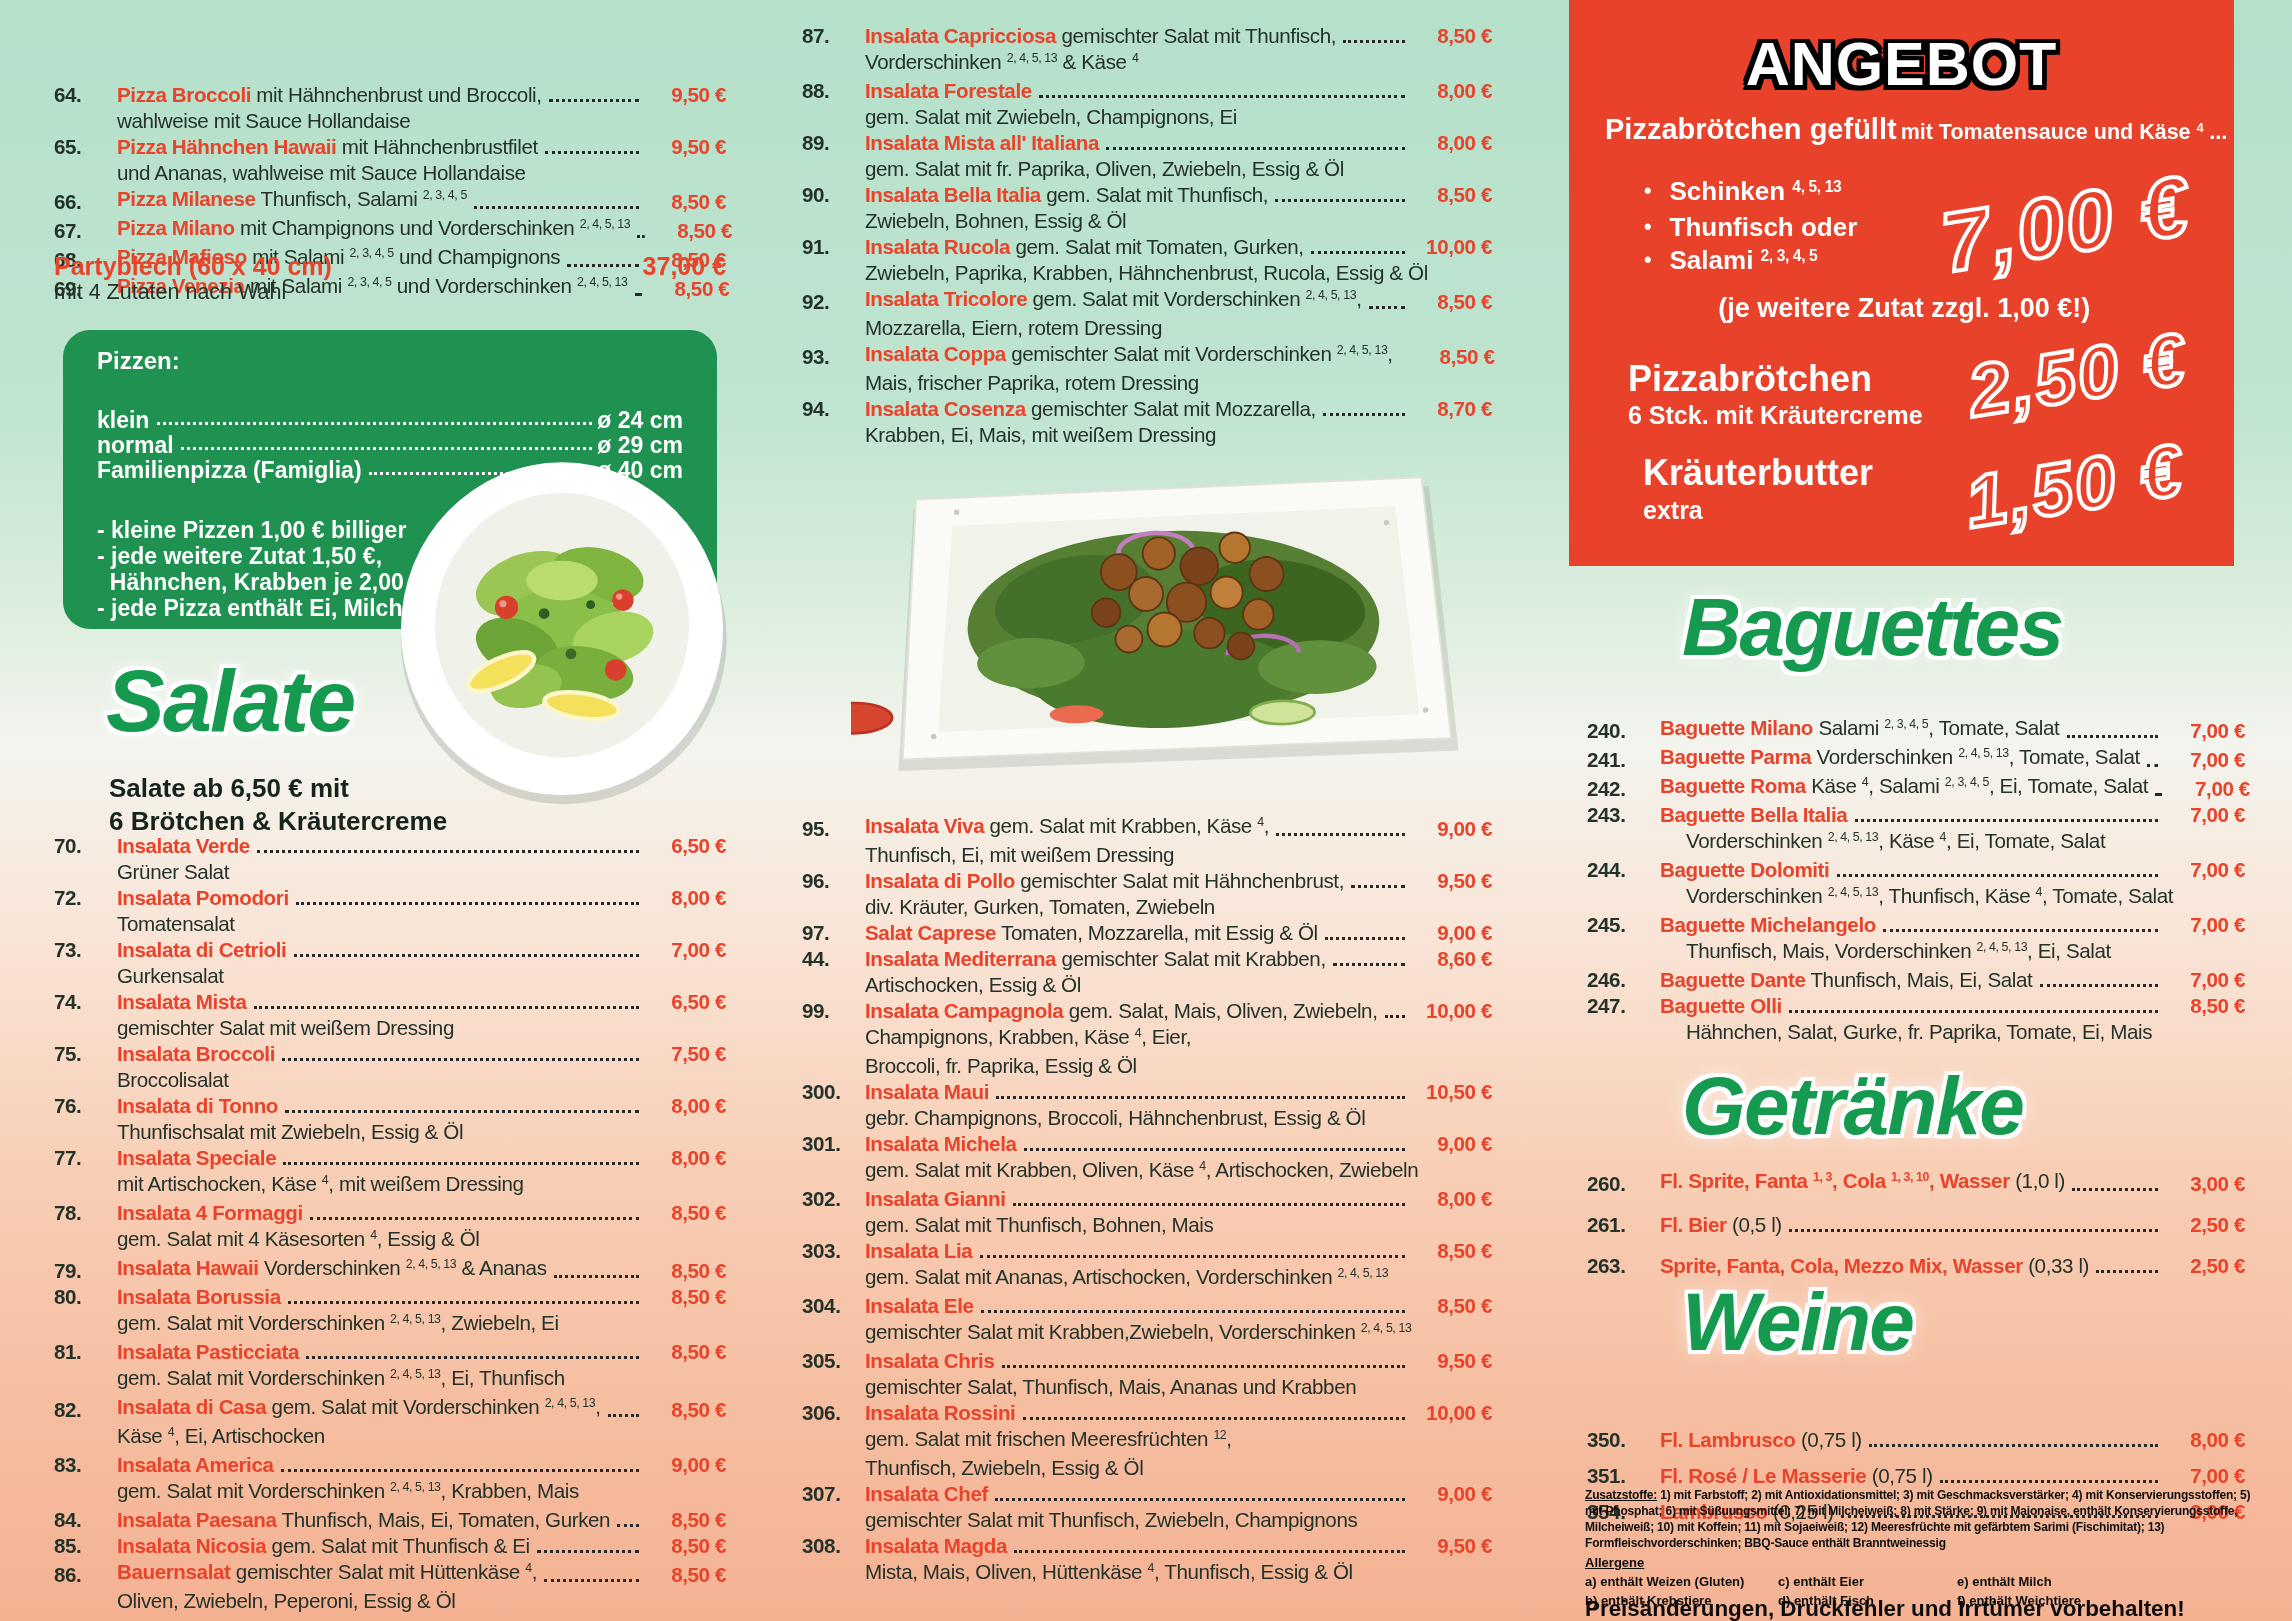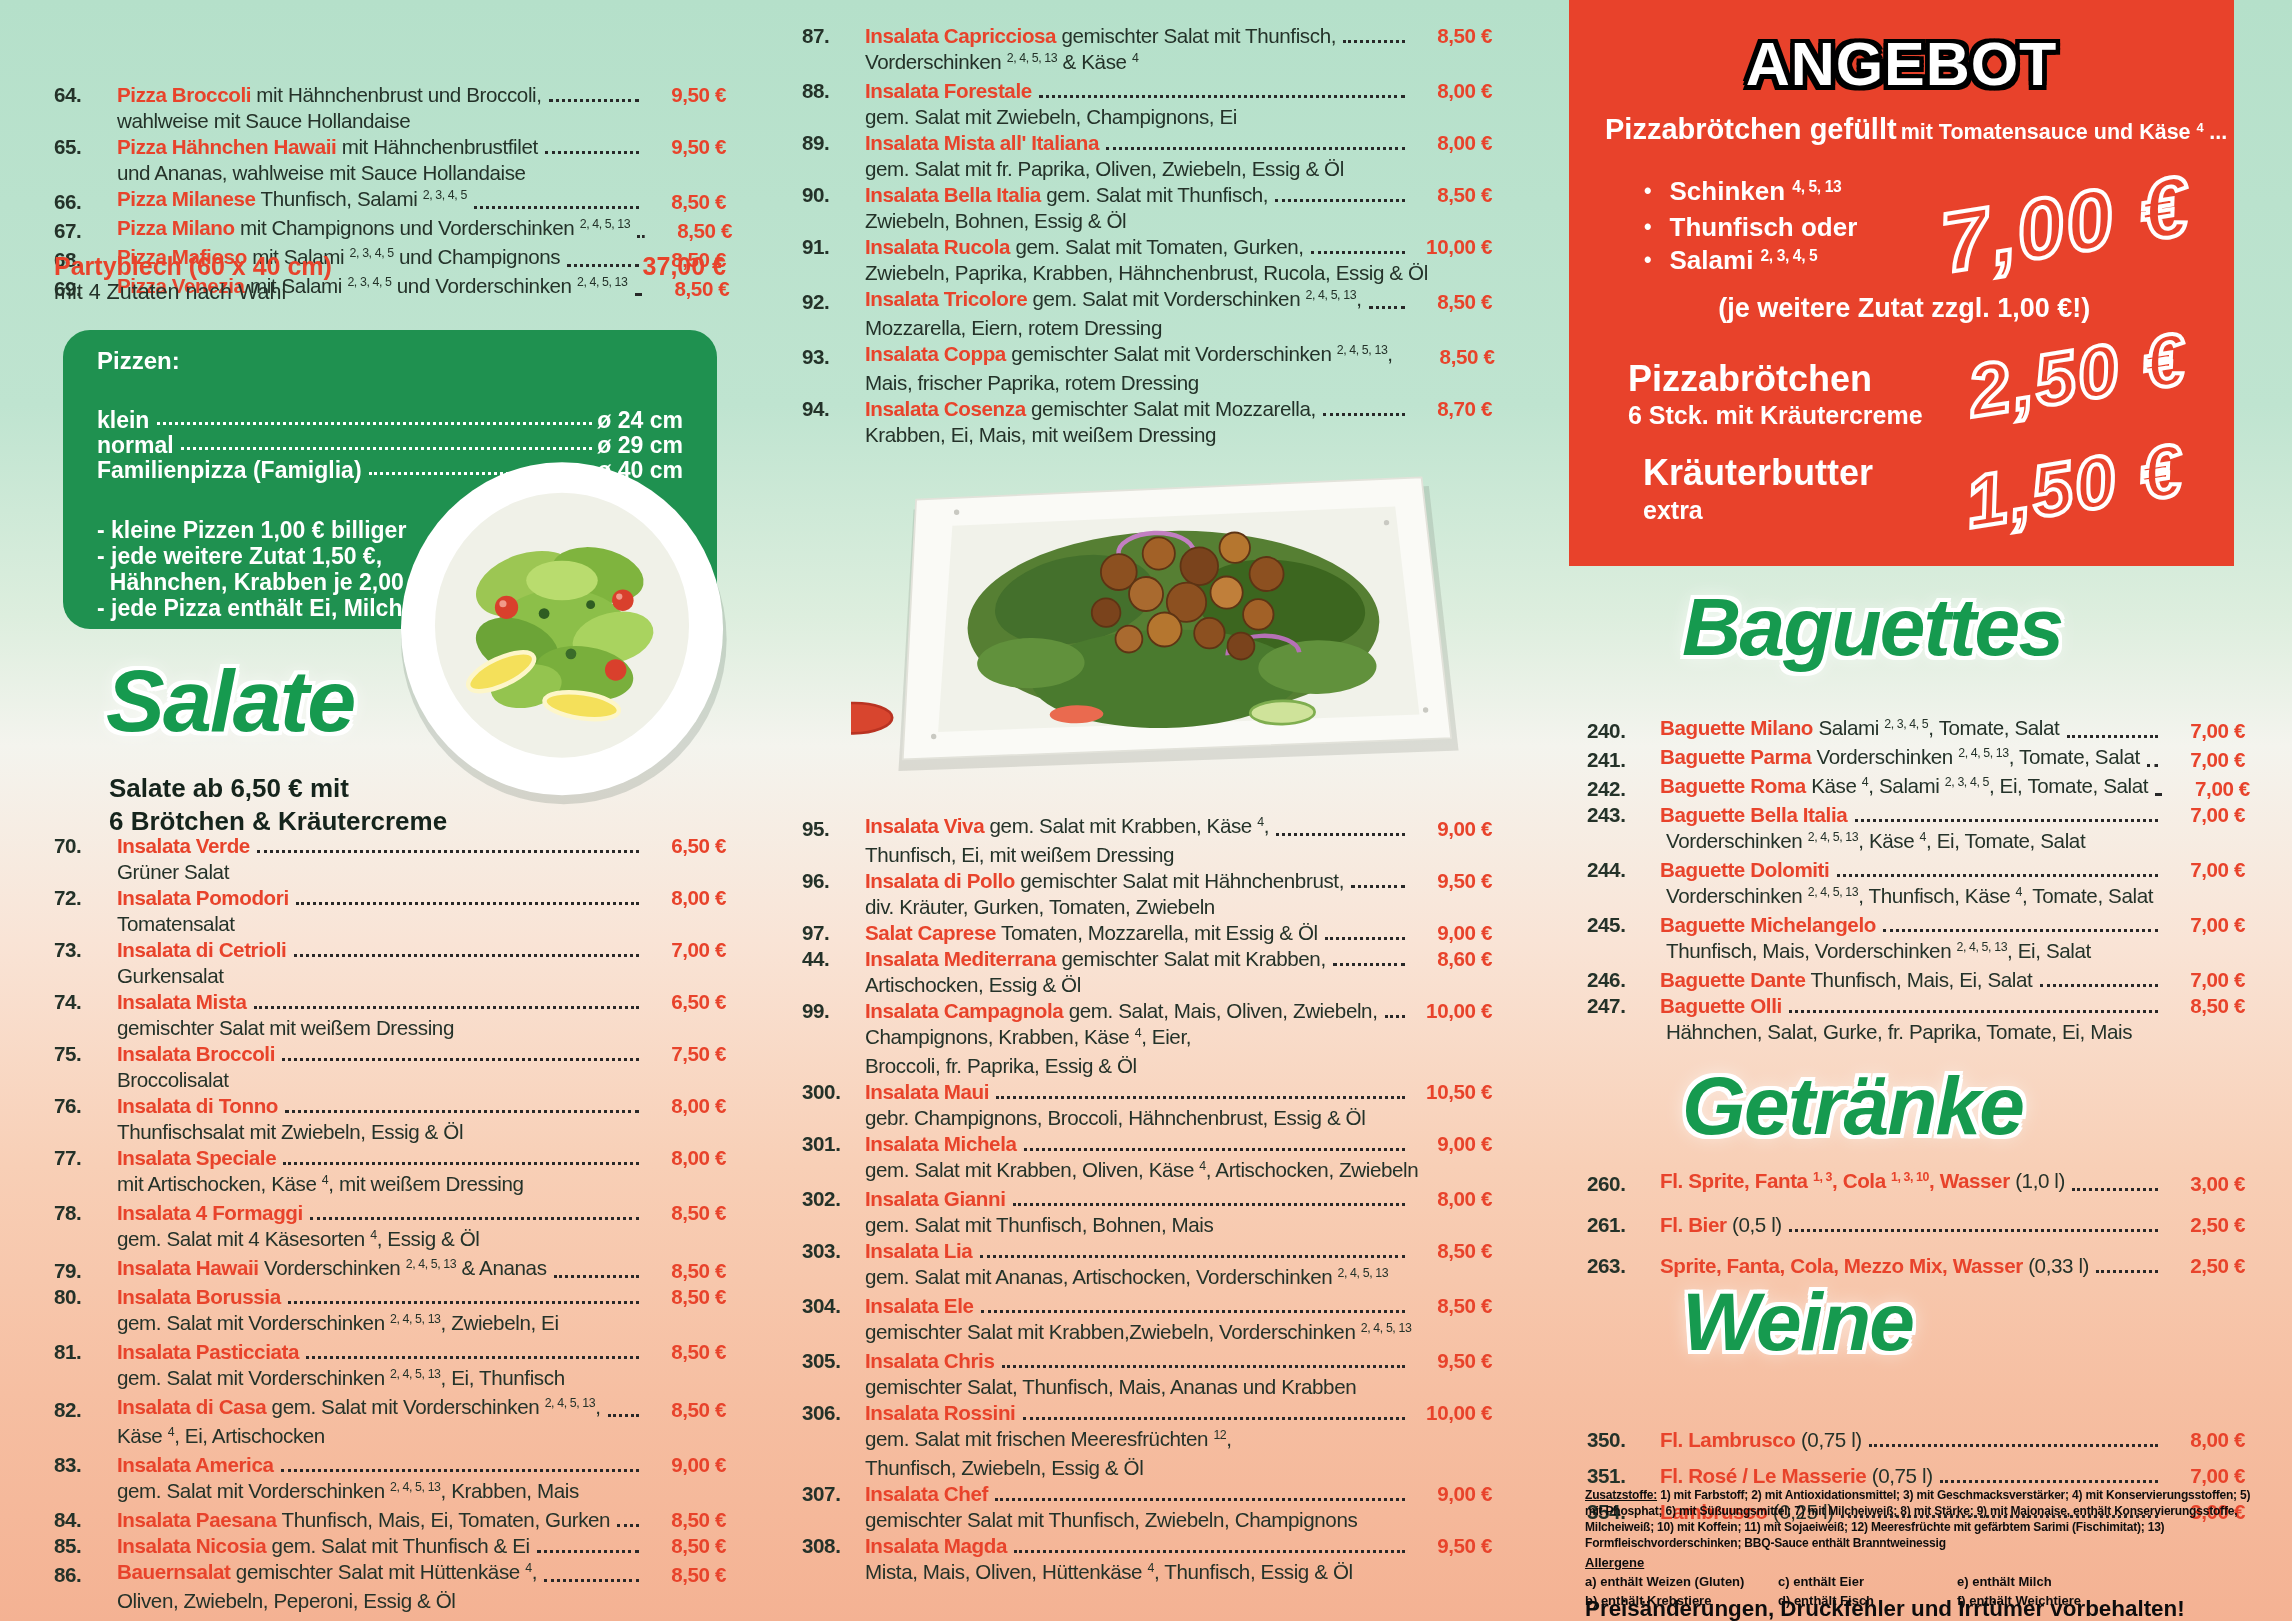--- a/index.html
+++ b/index.html
@@ -19,21 +19,21 @@
   .num{font-weight:700;color:var(--text-dark);flex:0 0 63px;}
   .list-r .num{flex-basis:73px;}
   .txt{white-space:nowrap;}
   .nm{color:var(--accent-red);font-weight:700;}
   .inl{color:var(--text-dark);}
   .dots{flex:1 1 7.2px;min-width:7.2px;margin:0 5.4px 6.3px 7.2px;border-bottom:3.6px dotted #282828;}
   .dots.hide{border-bottom:none;}
   .dots.w{border-color:#ffffff;margin-bottom:8px;}
   .price{color:var(--accent-red);font-weight:700;text-align:right;white-space:nowrap;min-width:82px;}
   .desc{color:var(--text-dark);line-height:26px;margin-left:63px;}
-  .list-r .desc{margin-left:79px;}
+  .list-r .desc{margin-left:99px;}
   .roomy .mi{margin-bottom:15px;}
   .roomy2 .mi{margin-bottom:9.9px;}
 
   
   #partyblech{left:54px;top:253px;width:672px;font-size:23px;}
   #partyblech .big-name{font-size:25px;}
   #partyblech .fill{flex:1;}
   #partyblech .big-price{font-size:25px;}
   .pb-desc{font-size:21.5px;line-height:27px;color:var(--text-dark);}
 

